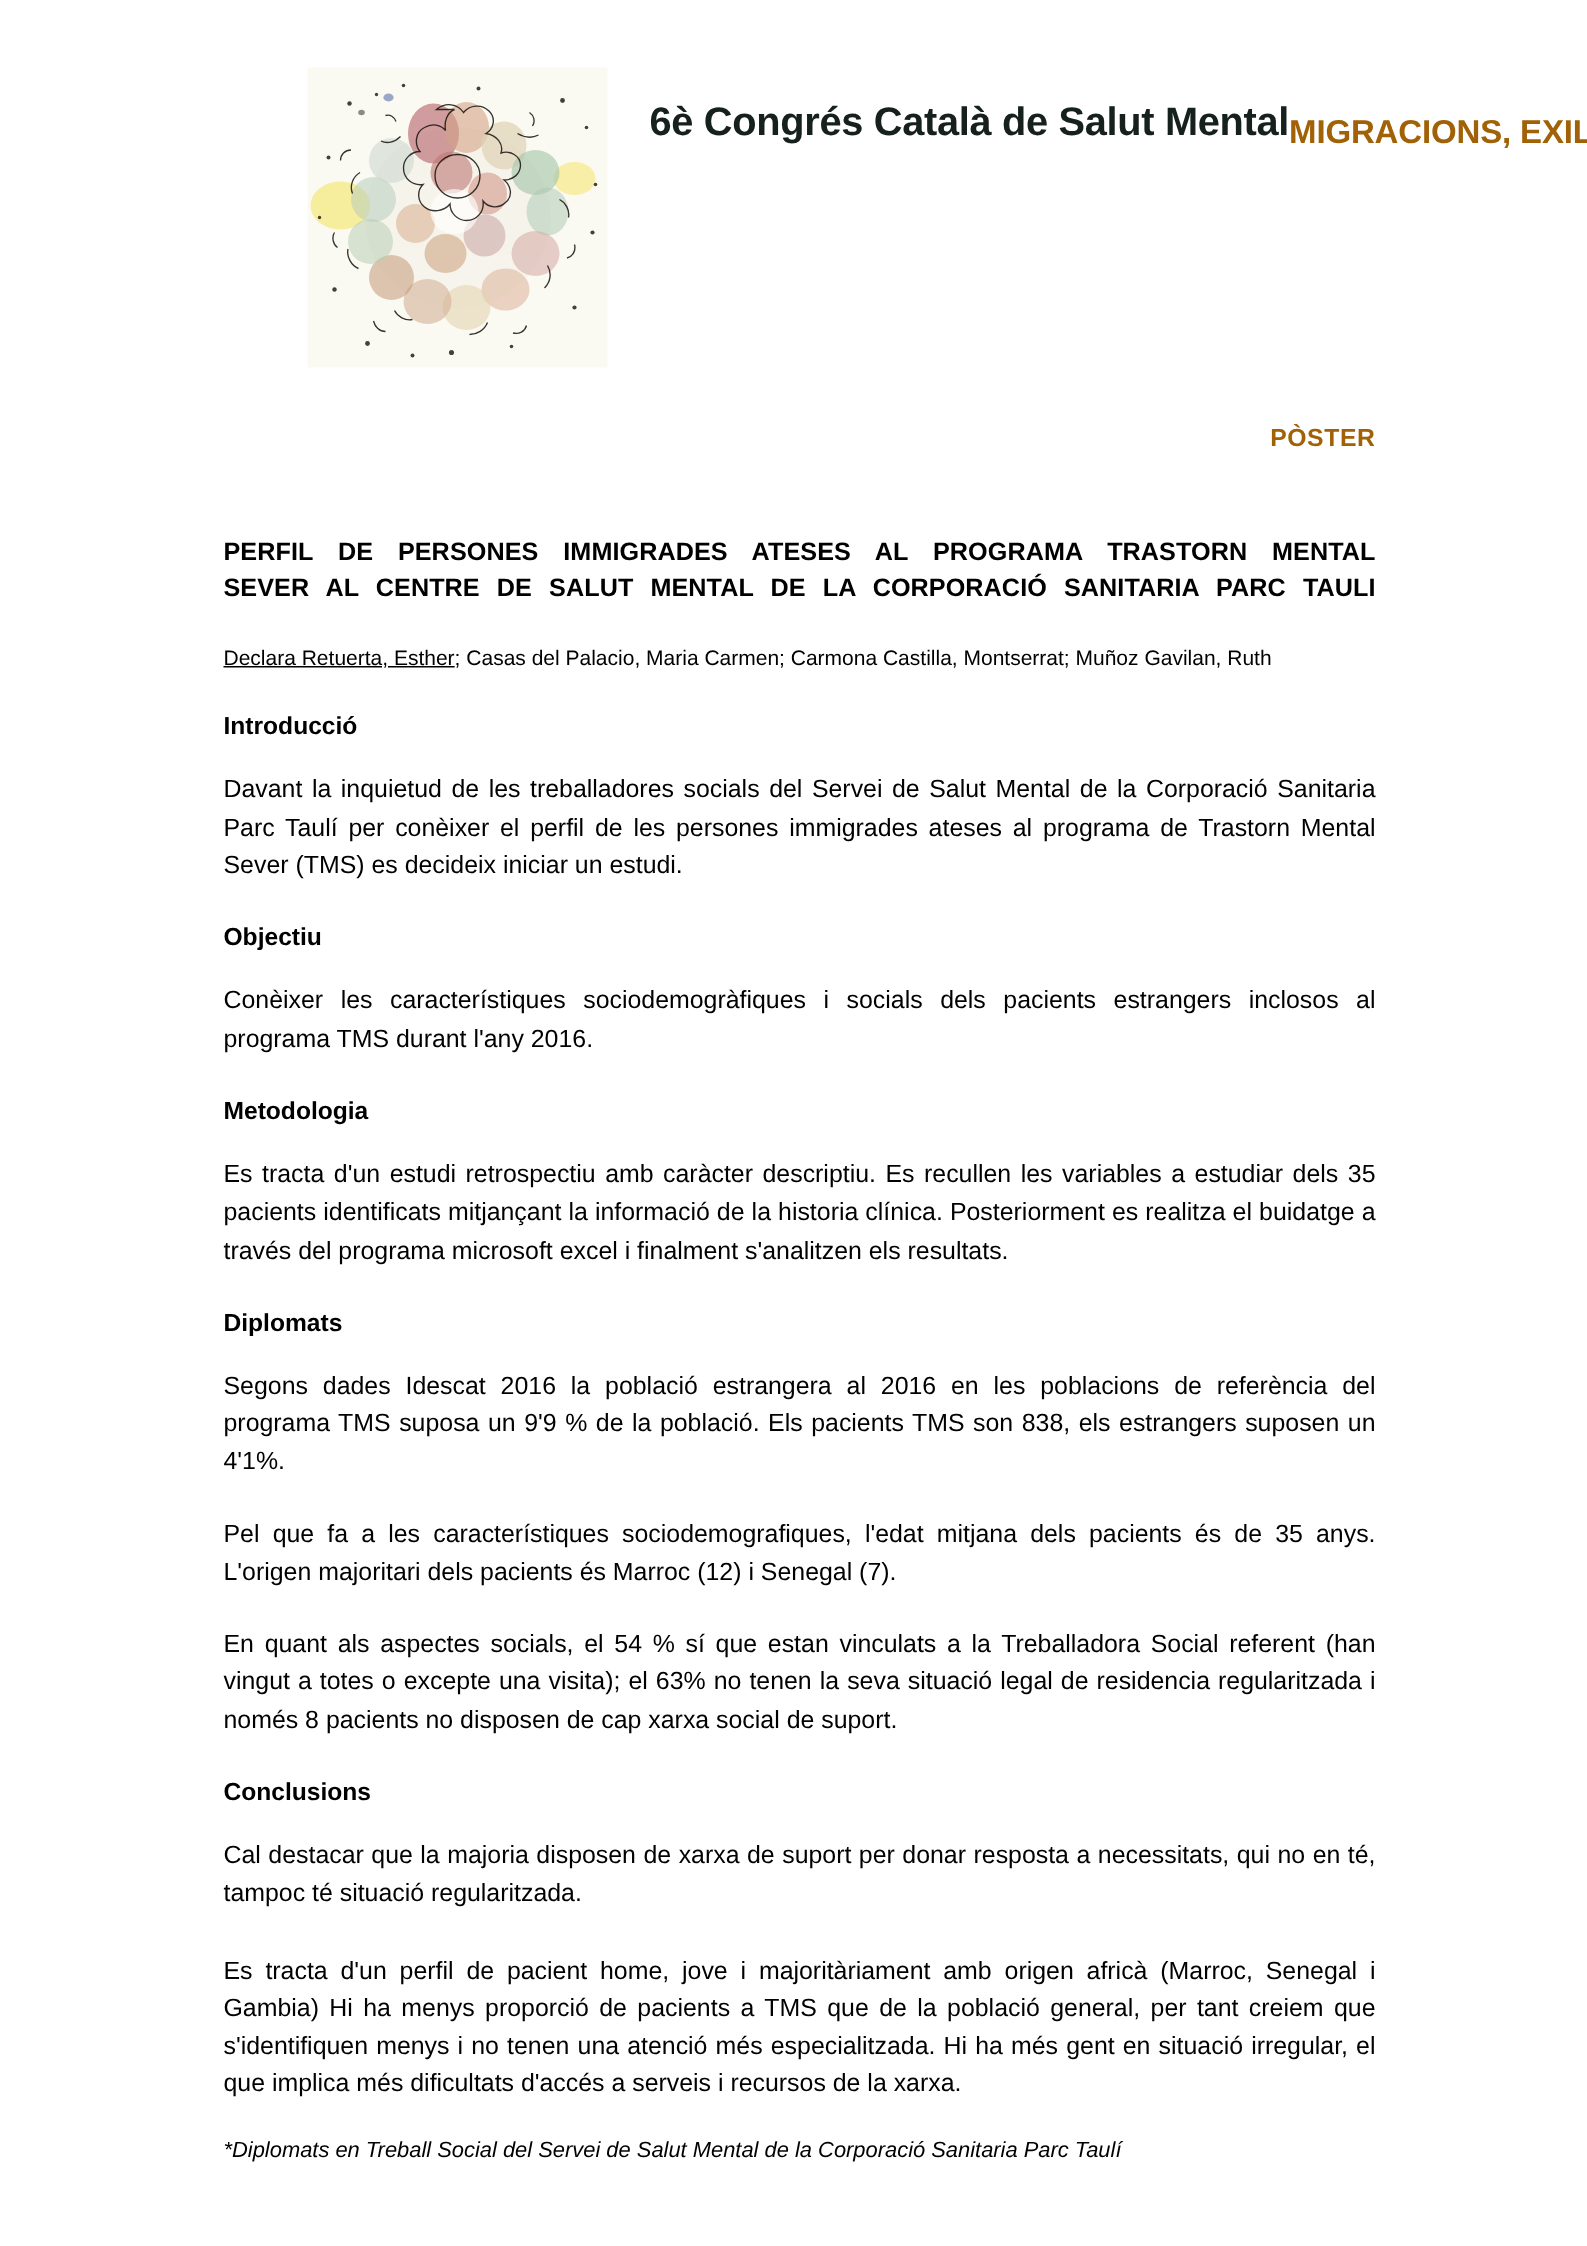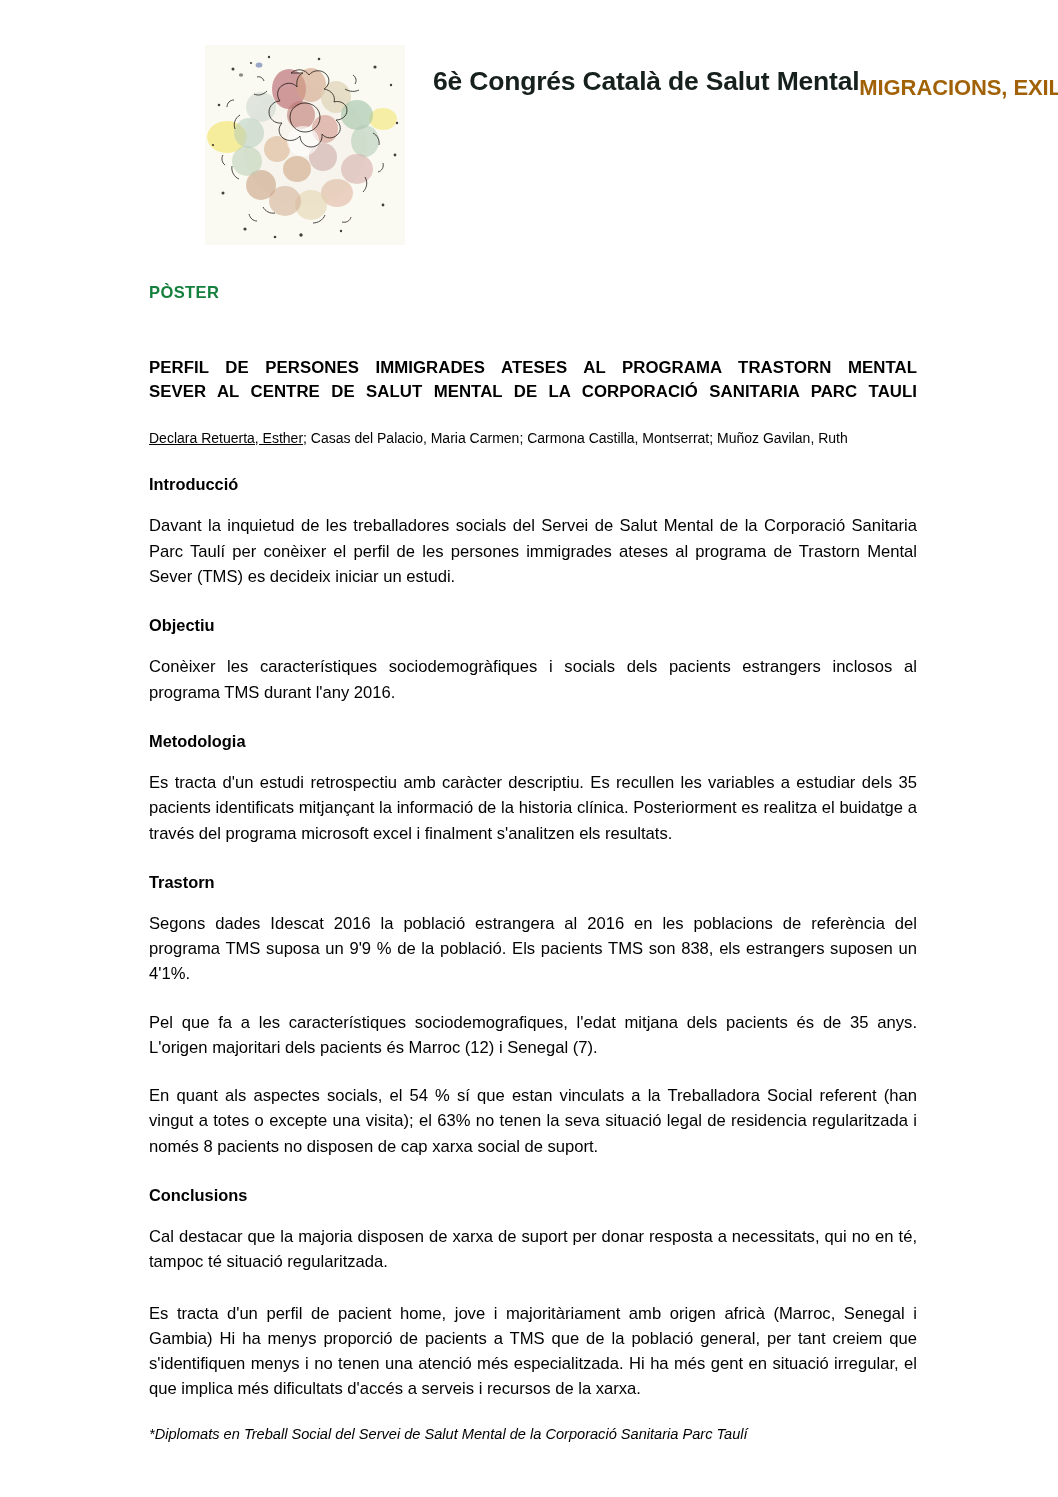--- a/index.html
+++ b/index.html
@@ -80,24 +80,24 @@
 
   
   .doc {
     position: absolute;
     left: 149px;
     top: 283px;
     width: 768px;
   }
 
   .poster-label {
-    text-align: left;
+    text-align: right;
     font-size: 16.5px;
     font-weight: bold;
-    color: #15803d;
+    color: #a16207;
     letter-spacing: 0.4px;
     margin: 0 0 54px 0;
   }
 
   .doc-title {
     font-size: 16.8px;
     font-weight: bold;
     line-height: 1.42;
     text-align: justify;
     text-align-last: justify;
@@ -224,21 +224,21 @@
 
     <h2 class="section">Introducció</h2>
     <p class="para last-of-section">Davant la inquietud de les treballadores socials del Servei de Salut Mental de la Corporació Sanitaria Parc Taulí per conèixer el perfil de les persones immigrades ateses al programa de Trastorn Mental Sever (TMS) es decideix iniciar un estudi.</p>
 
     <h2 class="section">Objectiu</h2>
     <p class="para last-of-section">Conèixer les característiques sociodemogràfiques i socials dels pacients estrangers inclosos al programa TMS durant l'any 2016.</p>
 
     <h2 class="section">Metodologia</h2>
     <p class="para last-of-section">Es tracta d'un estudi retrospectiu amb caràcter descriptiu. Es recullen les variables a estudiar dels 35 pacients identificats mitjançant la informació de la historia clínica. Posteriorment es realitza el buidatge a través del programa microsoft excel i finalment s'analitzen els resultats.</p>
 
-    <h2 class="section">Trastorn</h2>
+    <h2 class="section">Diplomats</h2>
     <p class="para">Segons dades Idescat 2016 la població estrangera al 2016 en les poblacions de referència del programa TMS suposa un 9'9 % de la població. Els pacients TMS son 838, els estrangers suposen un 4'1%.</p>
     <p class="para">Pel que fa a les característiques sociodemografiques, l'edat mitjana dels pacients és de 35 anys. L'origen majoritari dels pacients és Marroc (12) i Senegal (7).</p>
     <p class="para last-of-section">En quant als aspectes socials, el 54 % sí que estan vinculats a la Treballadora Social referent (han vingut a totes o excepte una visita); el 63% no tenen la seva situació legal de residencia regularitzada i només 8 pacients no disposen de cap xarxa social de suport.</p>
 
     <h2 class="section">Conclusions</h2>
     <p class="para last-of-section">Cal destacar que la majoria disposen de xarxa de suport per donar resposta a necessitats, qui no en té, tampoc té situació regularitzada.</p>
     <p class="para">Es tracta d'un perfil de pacient home, jove i majoritàriament amb origen africà (Marroc, Senegal i Gambia) Hi ha menys proporció de pacients a TMS que de la població general, per tant creiem que s'identifiquen menys i no tenen una atenció més especialitzada. Hi ha més gent en situació irregular, el que implica més dificultats d'accés a serveis i recursos de la xarxa.</p>
 
     <p class="footnote">*Diplomats en Treball Social del Servei de Salut Mental de la Corporació Sanitaria Parc Taulí</p>
   </div>

